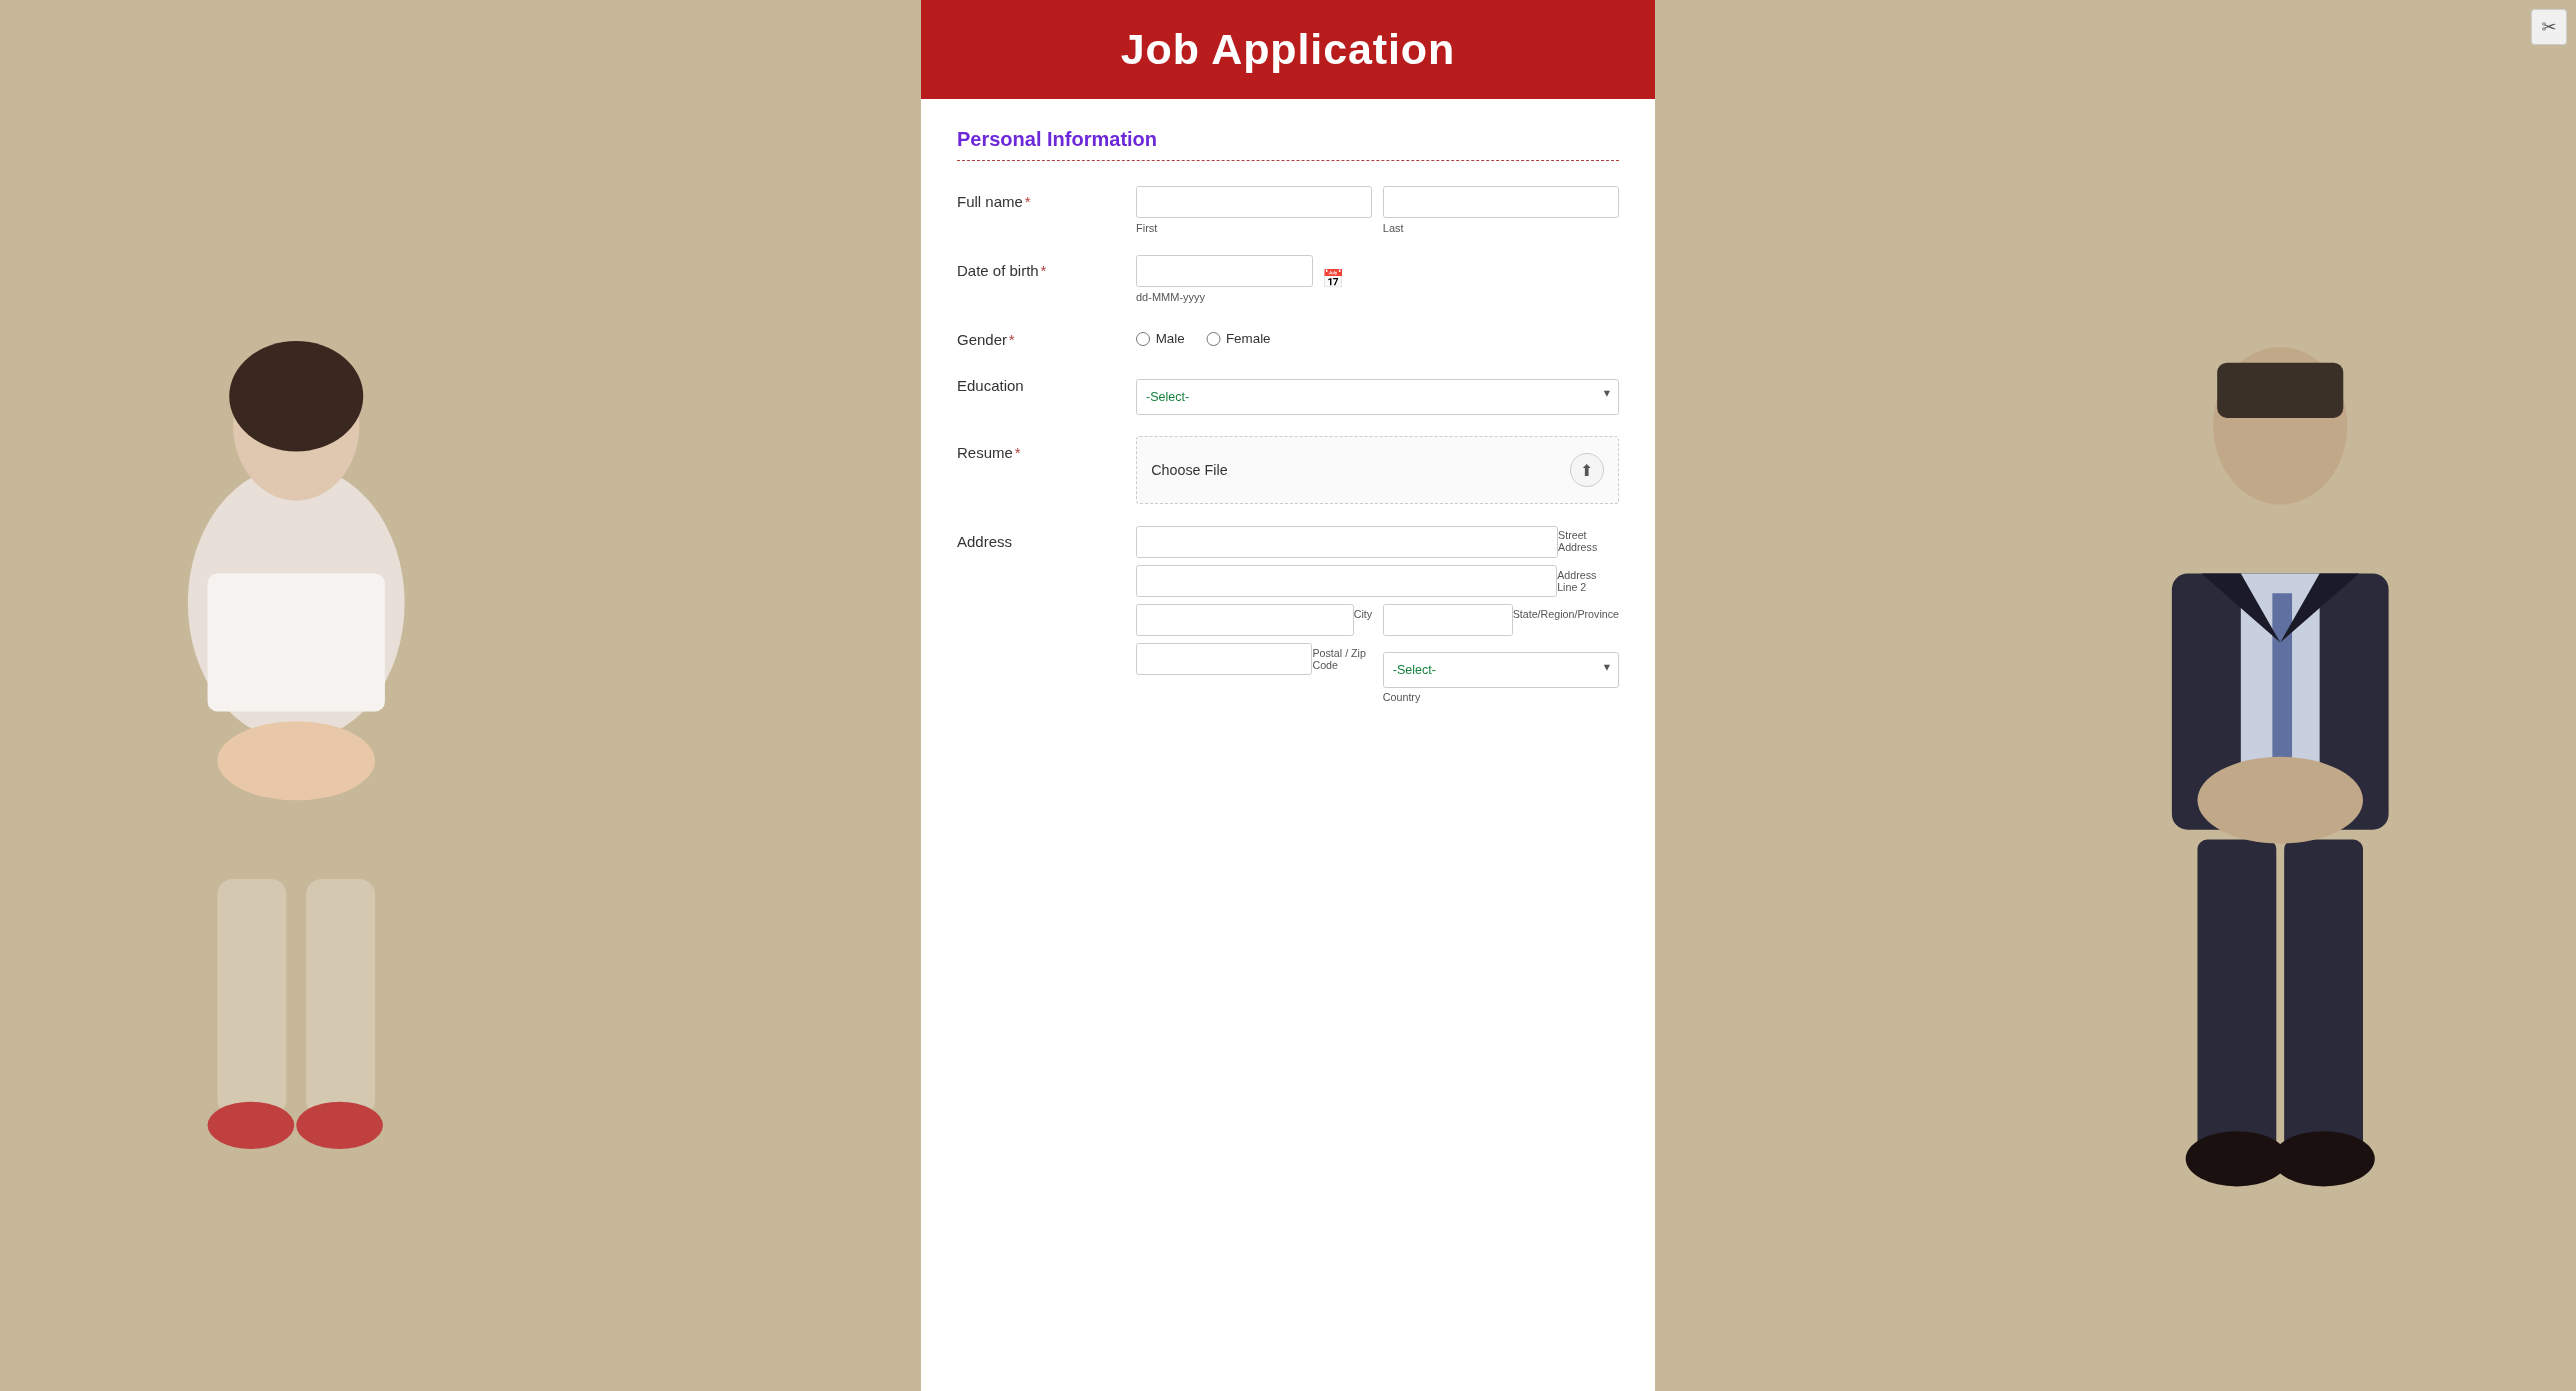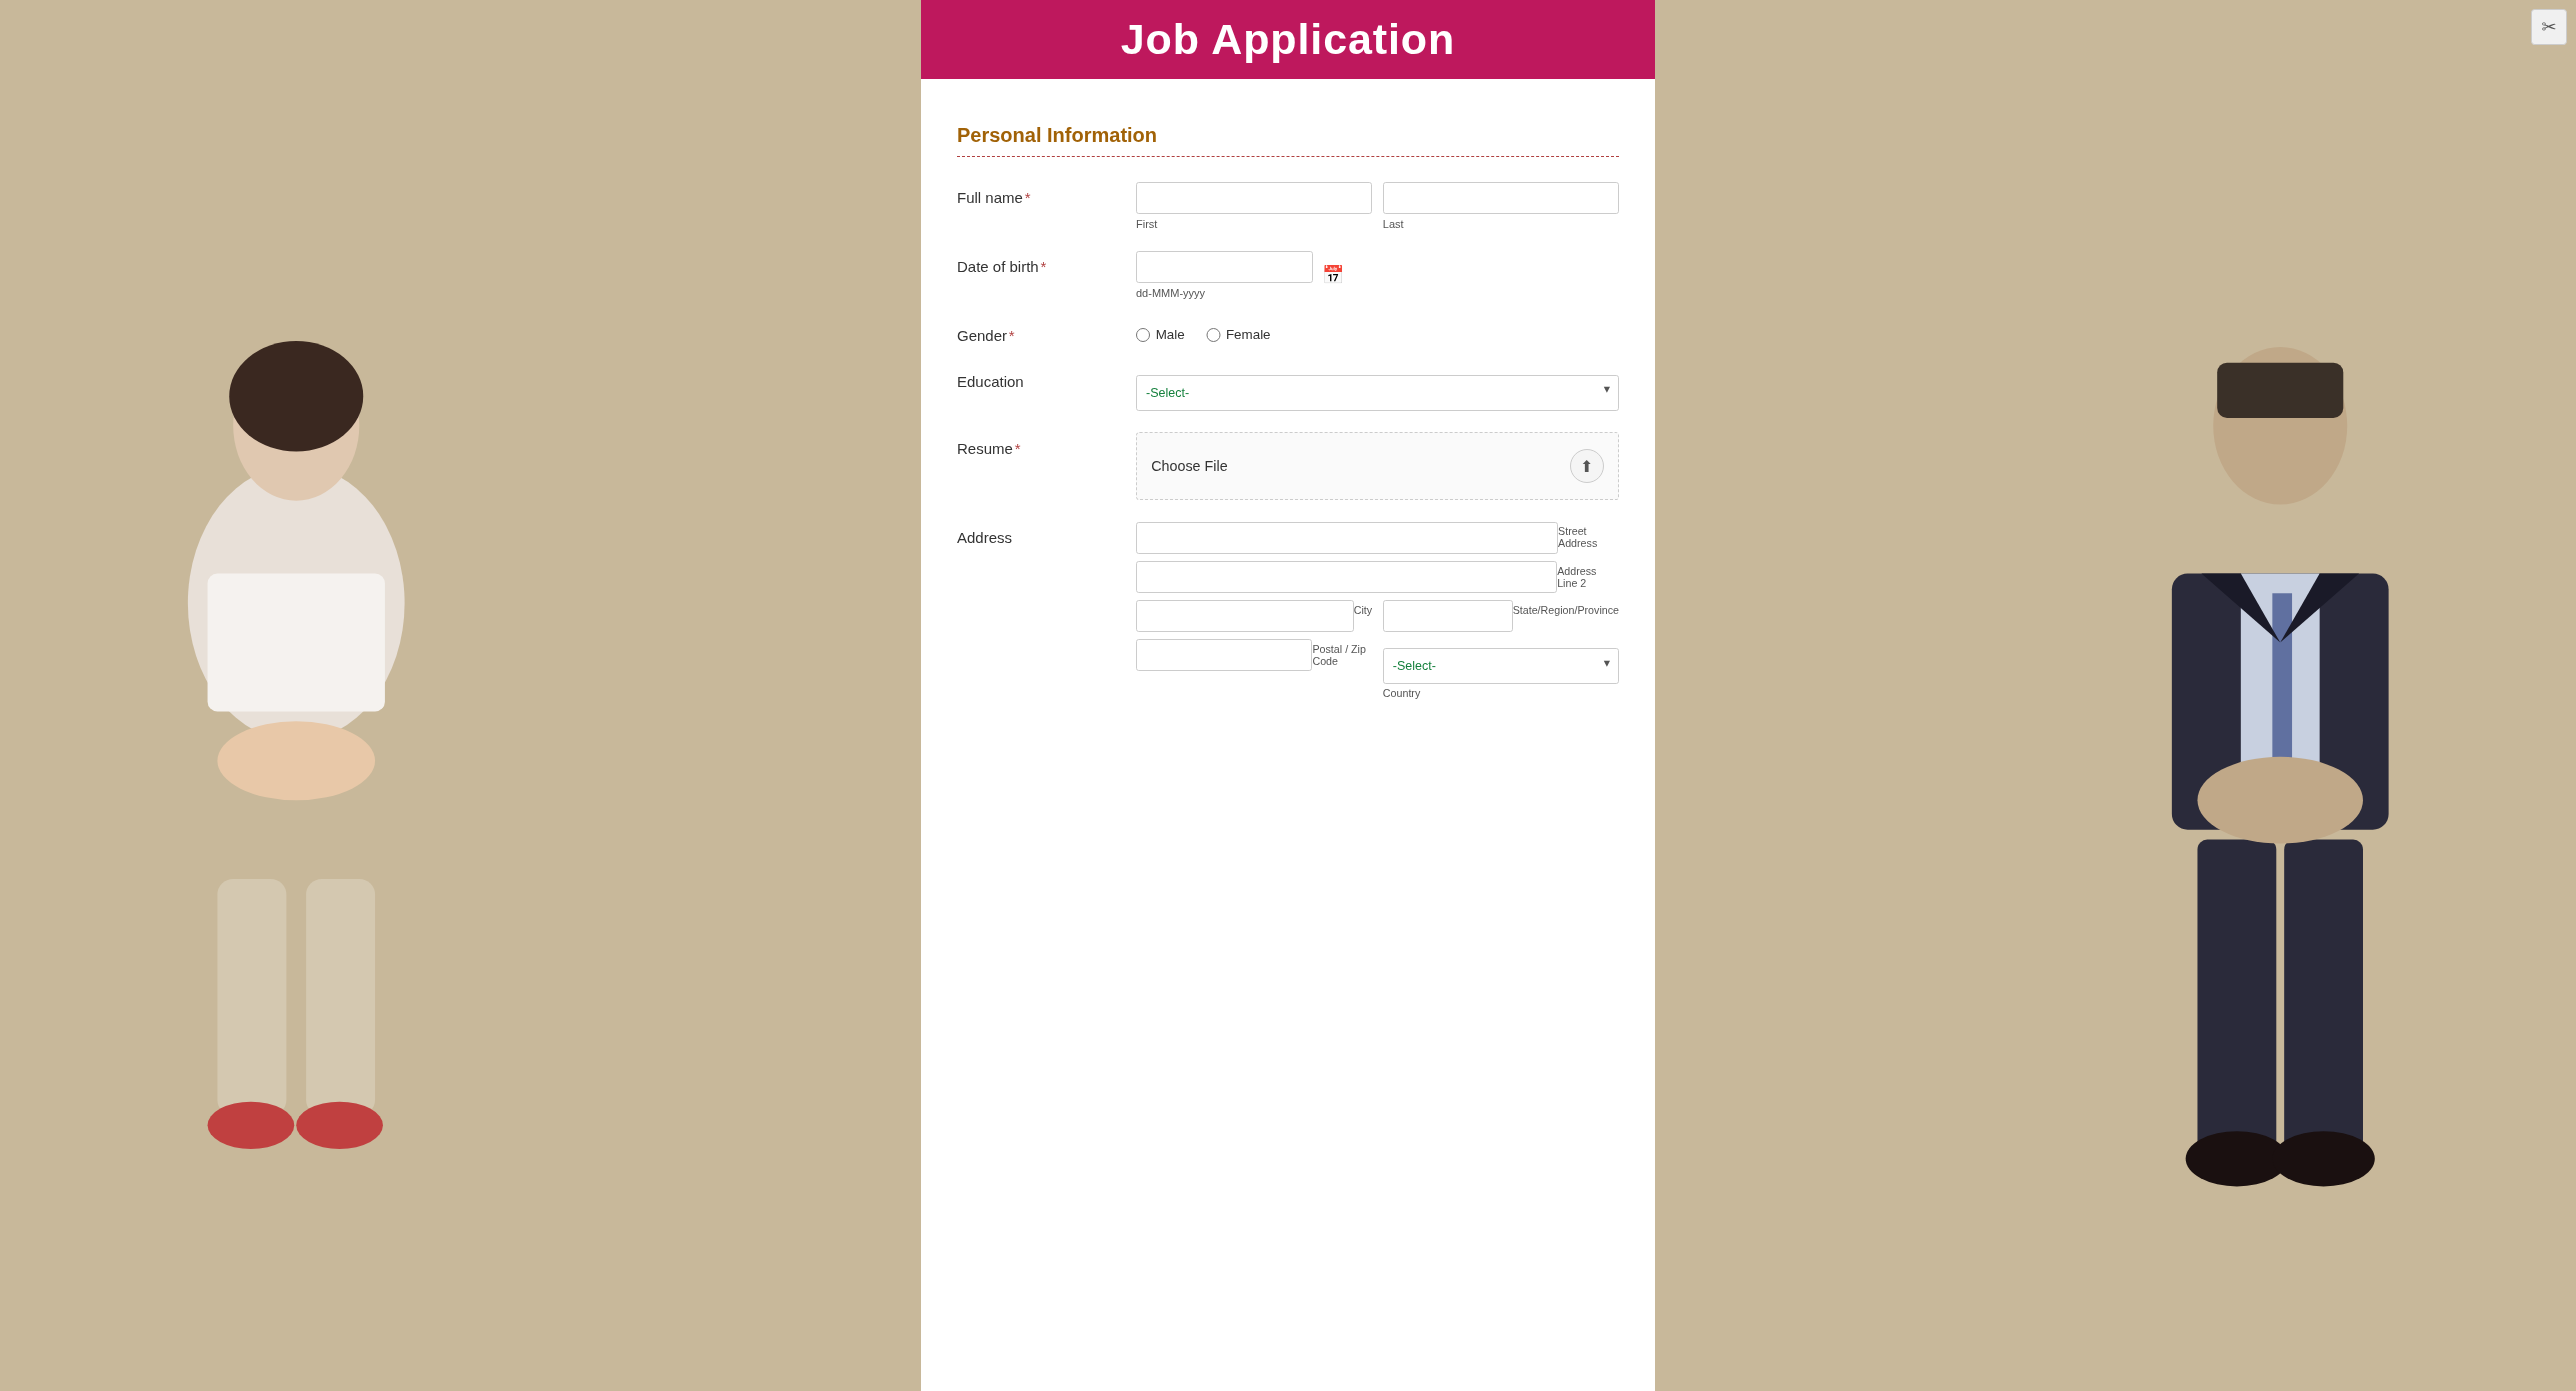--- a/index.html
+++ b/index.html
@@ -23,42 +23,41 @@
 
     .form-container {
       width: 734px;
       margin: 0 auto;
       background: #fff;
       min-height: 100vh;
       position: relative;
     }
 
     .form-header {
-      background: #be185d;
-      padding: 15px 18px;
+      background: #b91c1c;
+      padding: 25px 18px;
       text-align: center;
     }
 
     .form-header h1 {
       color: #fff;
       font-size: 43px;
       font-weight: bold;
       letter-spacing: 0.9px;
     }
 
     .form-body {
       padding: 29px 36px;
     }
 
     .section-title {
-      color: #a16207;
+      color: #6d28d9;
       font-size: 20px;
       font-weight: bold;
       margin-bottom: 9px;
-      margin-top: 16px;
     }
 
     .section-divider {
       border: none;
       border-top: 0.9px dashed #b04040;
       margin-bottom: 25px;
     }
 
     .form-row {
       display: flex;

